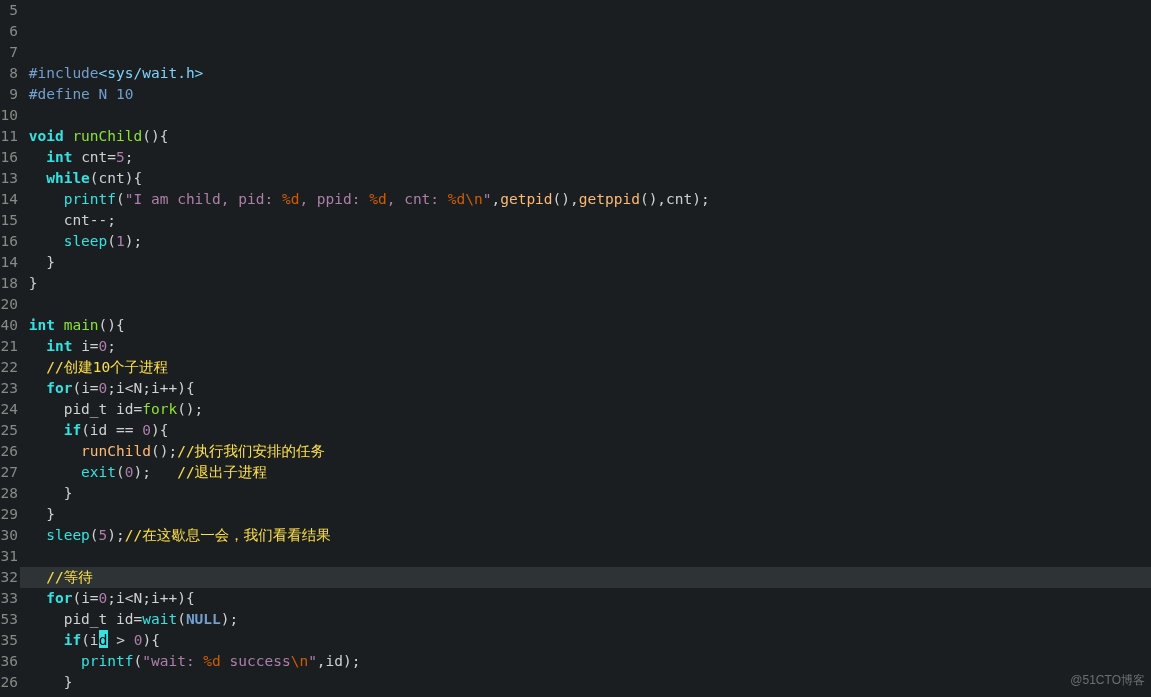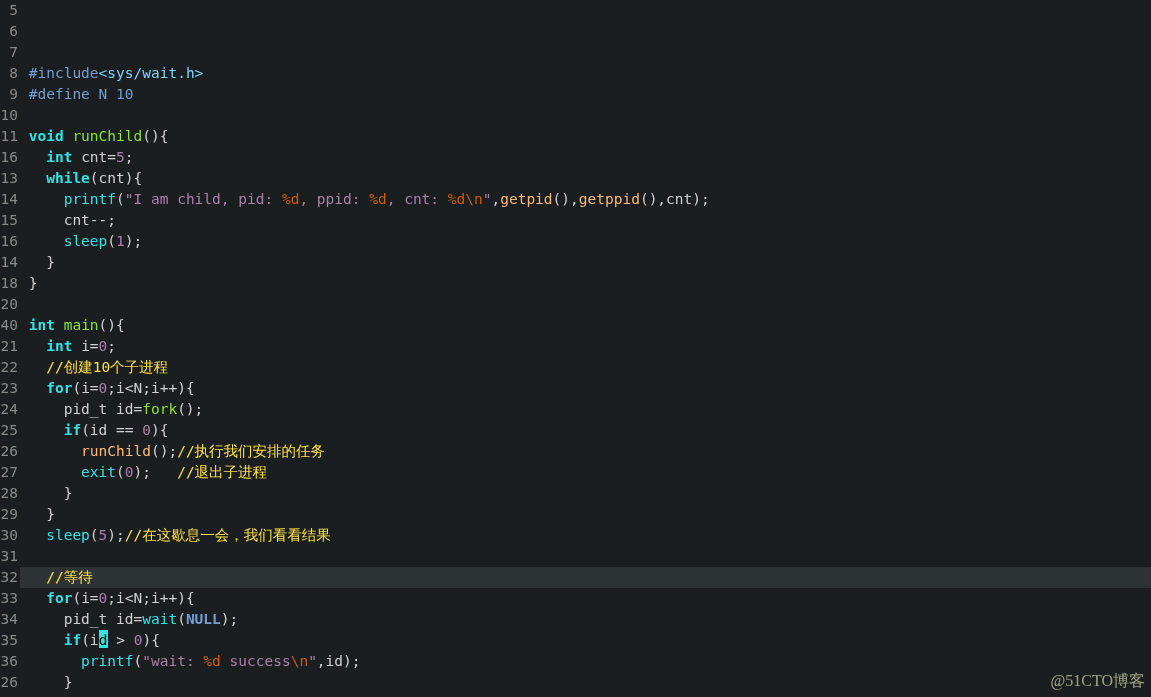--- a/index.html
+++ b/index.html
@@ -45,23 +45,23 @@
     vertical-align:baseline;
     color:#000;
     position:relative;
     top:0px;
     text-align:center;
   }
   .watermark {
     position:absolute;
     right:6px;
     bottom:6px;
-    color:#fef9c3;
-    font-size:16px;
-    font-family:Liberation Serif, serif;
+    color:#a3a3a3;
+    font-size:12px;
+    font-family:Liberation Sans, sans-serif;
     opacity:.6;
   }
   
   .tk-pp  { color:#729fcf; }
   .tk-inc { color:#7dd3fc; }
   .tk-kw  { color:#34e2e2; font-weight:bold; }
   .tk-ty  { color:#8ae234; }
   .tk-fn  { color:#34e2e2; }
   .tk-pl  { color:#d0d0d0; }
   .tk-num { color:#ad7fa8; }
@@ -98,21 +98,21 @@
       <div class="line">24</div>
       <div class="line">25</div>
       <div class="line">26</div>
       <div class="line">27</div>
       <div class="line">28</div>
       <div class="line">29</div>
       <div class="line">30</div>
       <div class="line">31</div>
       <div class="line">32</div>
       <div class="line">33</div>
-      <div class="line">34</div>
+      <div class="line">53</div>
       <div class="line">35</div>
       <div class="line">36</div>
       <div class="line">26</div>
     </div>
   <div class="code">
     <div class="hl-line" style="top: 567px;"></div>
     <div class="code-lines"><div class="line"><span class="tk-pl"> </span><span class="tk-pp">#include</span><span class="tk-inc">&lt;sys/wait.h&gt;</span></div><div class="line"><span class="tk-pl"> </span><span class="tk-pp">#define N 10</span></div><div class="line"><span class="tk-pl"></span></div><div class="line"><span class="tk-pl"> </span><span class="tk-kw">void</span><span class="tk-pl"> </span><span class="tk-ty">runChild</span><span class="tk-pl">(){</span></div><div class="line"><span class="tk-pl">   </span><span class="tk-kw">int</span><span class="tk-pl"> cnt=</span><span class="tk-num">5</span><span class="tk-pl">;</span></div><div class="line"><span class="tk-pl">   </span><span class="tk-kw">while</span><span class="tk-pl">(cnt){</span></div><div class="line"><span class="tk-pl">     </span><span class="tk-fn">printf</span><span class="tk-pl">(</span><span class="tk-str">"I am child, pid: </span><span class="tk-esc">%d</span><span class="tk-str">, ppid: </span><span class="tk-esc">%d</span><span class="tk-str">, cnt: </span><span class="tk-esc">%d\n</span><span class="tk-str">"</span><span class="tk-pl">,</span><span class="tk-cmfn">getpid</span><span class="tk-pl">(),</span><span class="tk-cmfn">getppid</span><span class="tk-pl">(),cnt);</span></div><div class="line"><span class="tk-pl">     cnt--;</span></div><div class="line"><span class="tk-pl">     </span><span class="tk-fn">sleep</span><span class="tk-pl">(</span><span class="tk-num">1</span><span class="tk-pl">);</span></div><div class="line"><span class="tk-pl">   }</span></div><div class="line"><span class="tk-pl"> }</span></div><div class="line"><span class="tk-pl"></span></div><div class="line"><span class="tk-pl"> </span><span class="tk-kw">int</span><span class="tk-pl"> </span><span class="tk-ty">main</span><span class="tk-pl">(){</span></div><div class="line"><span class="tk-pl">   </span><span class="tk-kw">int</span><span class="tk-pl"> i=</span><span class="tk-num">0</span><span class="tk-pl">;</span></div><div class="line"><span class="tk-pl">   </span><span class="tk-cm">//创建10个子进程</span></div><div class="line"><span class="tk-pl">   </span><span class="tk-kw">for</span><span class="tk-pl">(i=</span><span class="tk-num">0</span><span class="tk-pl">;i&lt;N;i++){</span></div><div class="line"><span class="tk-pl">     pid_t id=</span><span class="tk-ty">fork</span><span class="tk-pl">();</span></div><div class="line"><span class="tk-pl">     </span><span class="tk-kw">if</span><span class="tk-pl">(id == </span><span class="tk-num">0</span><span class="tk-pl">){</span></div><div class="line"><span class="tk-pl">       </span><span class="tk-cmfn">runChild</span><span class="tk-pl">();</span><span class="tk-cm">//执行我们安排的任务</span></div><div class="line"><span class="tk-pl">       </span><span class="tk-fn">exit</span><span class="tk-pl">(</span><span class="tk-num">0</span><span class="tk-pl">);   </span><span class="tk-cm">//退出子进程</span></div><div class="line"><span class="tk-pl">     }</span></div><div class="line"><span class="tk-pl">   }</span></div><div class="line"><span class="tk-pl">   </span><span class="tk-fn">sleep</span><span class="tk-pl">(</span><span class="tk-num">5</span><span class="tk-pl">);</span><span class="tk-cm">//在这歇息一会，我们看看结果</span></div><div class="line"><span class="tk-pl"></span></div><div class="line"><span class="tk-pl">   </span><span class="tk-cm">//等待</span></div><div class="line"><span class="tk-pl">   </span><span class="tk-kw">for</span><span class="tk-pl">(i=</span><span class="tk-num">0</span><span class="tk-pl">;i&lt;N;i++){</span></div><div class="line"><span class="tk-pl">     pid_t id=</span><span class="tk-fn">wait</span><span class="tk-pl">(</span><span class="tk-const">NULL</span><span class="tk-pl">);</span></div><div class="line"><span class="tk-pl">     </span><span class="tk-kw">if</span><span class="tk-pl">(i</span><span class="cursor">d</span><span class="tk-pl"> &gt; </span><span class="tk-num">0</span><span class="tk-pl">){</span></div><div class="line"><span class="tk-pl">       </span><span class="tk-fn">printf</span><span class="tk-pl">(</span><span class="tk-str">"wait: </span><span class="tk-esc">%d</span><span class="tk-str"> success</span><span class="tk-esc">\n</span><span class="tk-str">"</span><span class="tk-pl">,id);</span></div><div class="line"><span class="tk-pl">     }</span></div><div class="line"><span class="tk-pl">   }</span></div></div>
   </div>
 </div>
 <div class="watermark">@51CTO博客</div>

